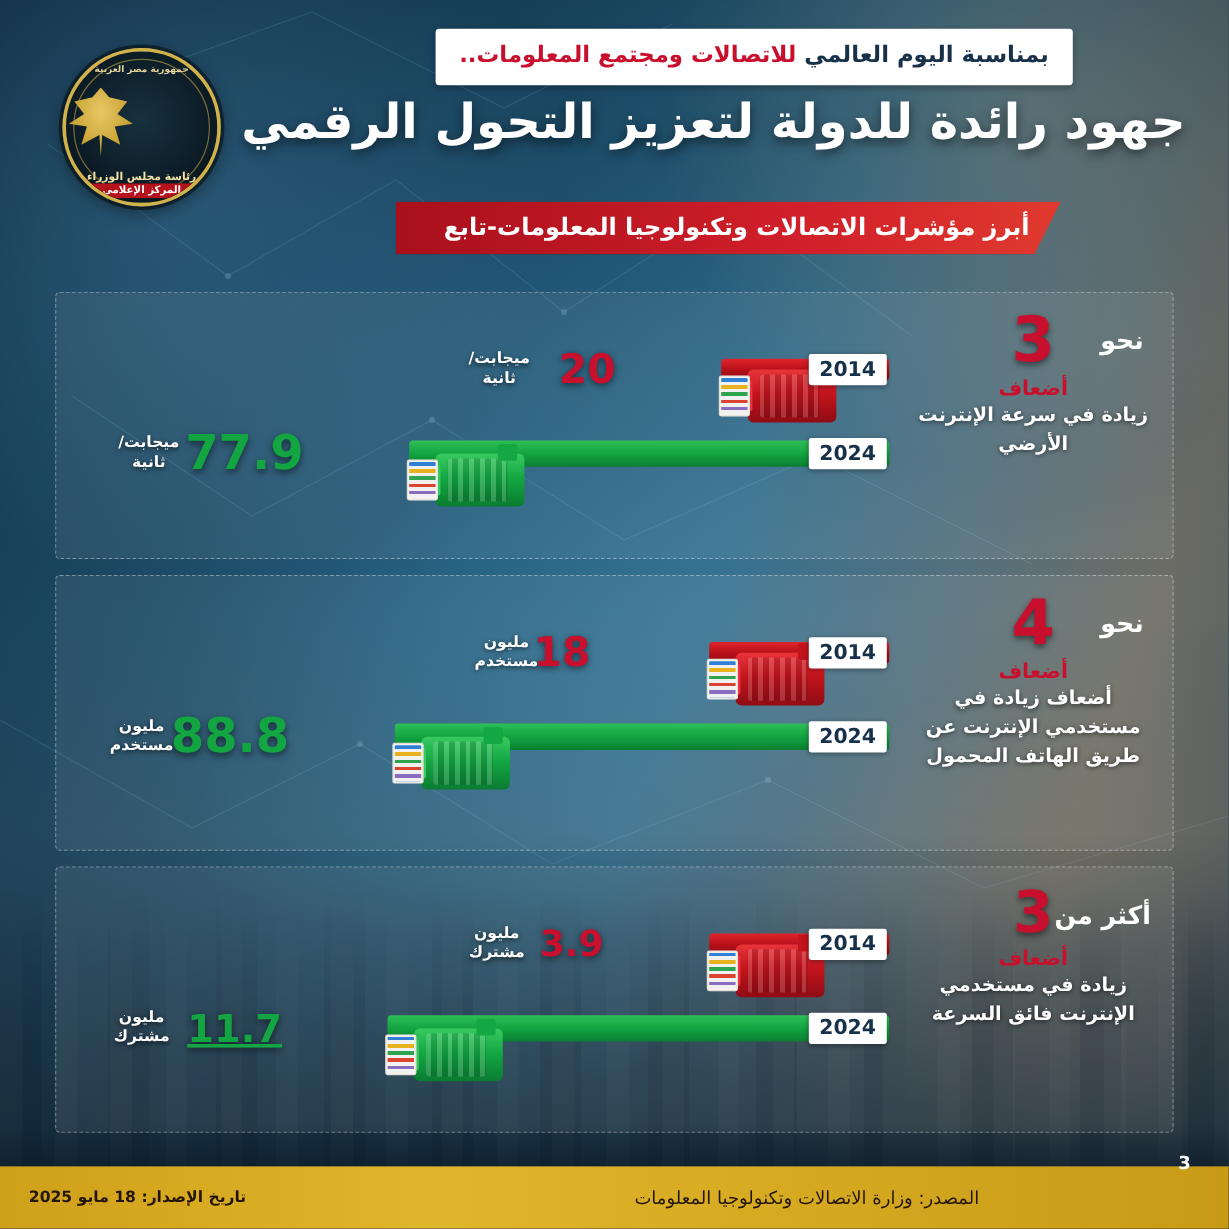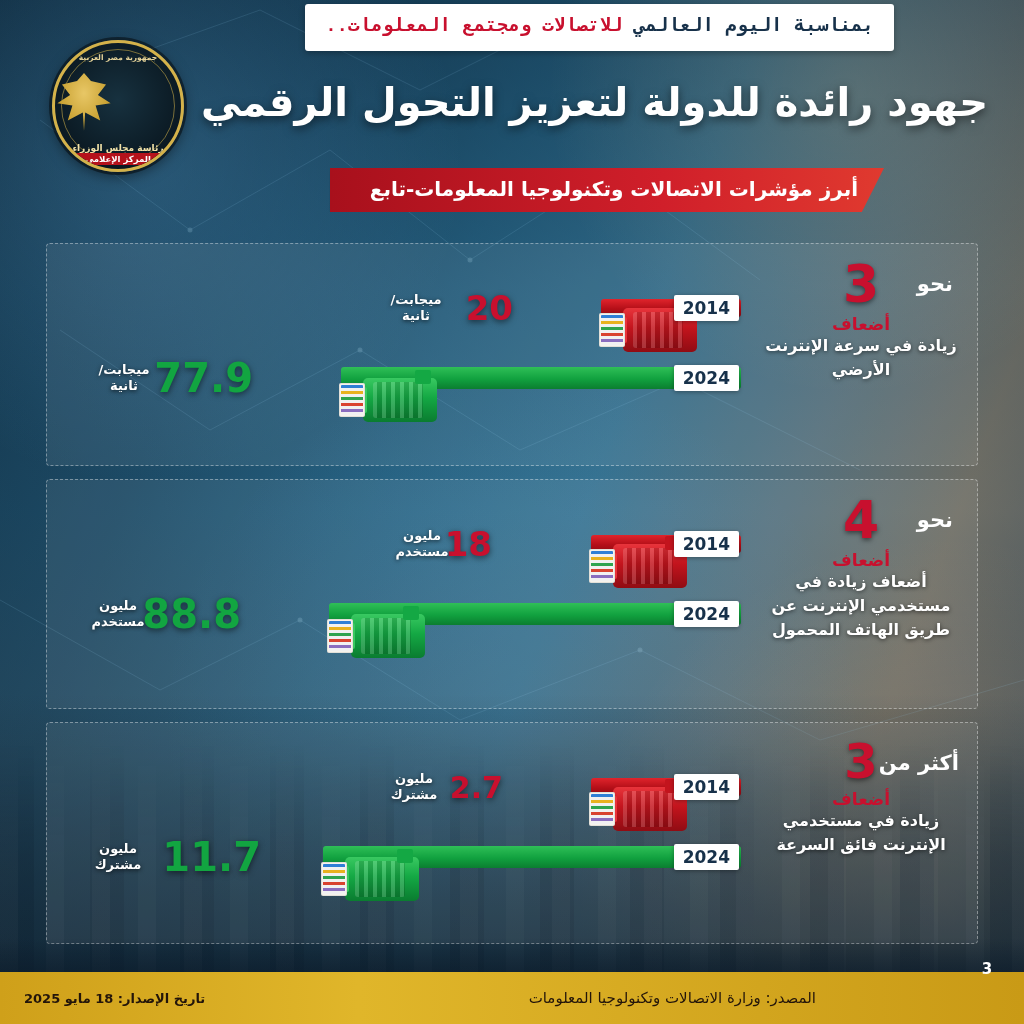--- a/index.html
+++ b/index.html
@@ -35,21 +35,21 @@
     position:absolute;width:100%;height:100%;
     background:
       radial-gradient(circle at 14% 16%, rgba(120,200,255,0.20), transparent 26%),
       radial-gradient(circle at 83% 9%, rgba(255,220,160,0.18), transparent 24%),
       radial-gradient(circle at 50% 70%, rgba(90,170,220,0.12), transparent 40%),
       radial-gradient(circle at 92% 88%, rgba(255,190,120,0.22), transparent 28%);
   }
   .net-lines{position:absolute;inset:0;opacity:.35;}
 
   
-  .occasion-wrap{position:absolute;top:4px;right:130px;font-family:Liberation Mono, monospace;}
+  .occasion-wrap{position:absolute;top:24px;right:130px;}
   .occasion{
     display:inline-block;background:#ffffff;color:#17314a;
     font-size:19px;font-weight:bold;line-height:1.45;
     padding:9px 20px 10px 20px;border-radius:3px;
     box-shadow:0 2px 6px rgba(0,0,0,.3);
     text-align:center;
   }
   .occasion .hl{color:#c8102e;}
 
   .main-title{
@@ -348,35 +348,35 @@
   <div class="row" style="left:28px;right:236px;top:42px;height:44px;">
     <div class="cable red" style="right:0;width:150px;top:13px;"></div>
     <div class="plug red" style="right:128px;">
       <div class="body"></div>
         <div class="ribs"></div>
         <div class="tab"></div>
       <div class="nose"></div>
         <div class="wires"></div>
     </div>
     <div class="year" style="right:2px;">2014</div>
-    <div class="valnum red" style="right:238px;font-size:30px;">2.7</div>
+    <div class="valnum red" style="right:238px;font-size:30px;">3.9</div>
     <div class="vunit" style="right:296px;width:62px;">مليون مشترك</div>
   </div>
 
   <div class="row" style="left:28px;right:236px;top:110px;height:48px;">
     <div class="cable green thick" style="right:0;width:418px;top:13px;"></div>
     <div class="plug green" style="right:396px;">
       <div class="body"></div>
         <div class="ribs"></div>
         <div class="tab"></div>
       <div class="nose"></div>
         <div class="wires"></div>
     </div>
     <div class="year" style="right:2px;">2024</div>
-    <div class="valnum green" style="right:480px;font-size:40px;">11.7</div>
+    <div class="valnum green" style="right:506px;font-size:32px;text-decoration:underline;">11.7</div>
     <div class="vunit" style="right:592px;width:62px;">مليون مشترك</div>
   </div>
 </div>
 
 <div class="footer-dark"></div>
 <div class="footer">
   <div class="src">المصدر: وزارة الاتصالات وتكنولوجيا المعلومات</div>
   <div class="date">تاريخ الإصدار: 18 مايو 2025</div>
   <div class="pagebox">3</div>
 </div>

